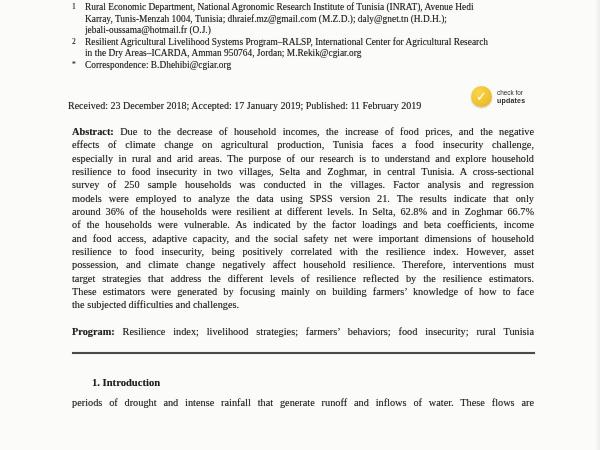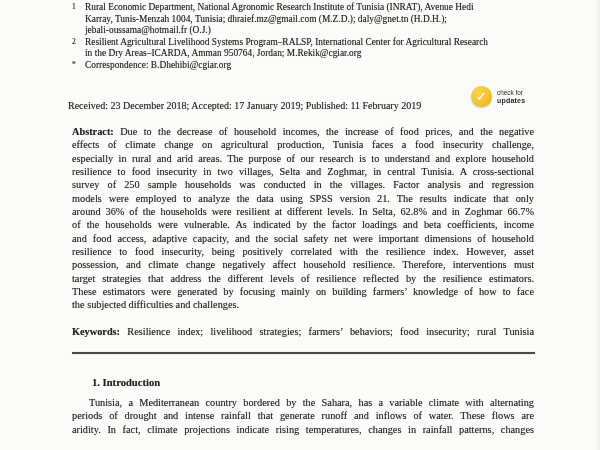--- a/index.html
+++ b/index.html
@@ -172,28 +172,26 @@
       <div class="jline">of the households were vulnerable. As indicated by the factor loadings and beta coefficients, income</div>
       <div class="jline">and food access, adaptive capacity, and the social safety net were important dimensions of household</div>
       <div class="jline">resilience to food insecurity, being positively correlated with the resilience index. However, asset</div>
       <div class="jline">possession, and climate change negatively affect household resilience. Therefore, interventions must</div>
       <div class="jline">target strategies that address the different levels of resilience reflected by the resilience estimators.</div>
       <div class="jline">These estimators were generated by focusing mainly on building farmers’ knowledge of how to face</div>
       <div class="jline para-end">the subjected difficulties and challenges.</div>
     </div>
 
   <div class="keywords-line">
-    <span class="bold-label">Keywords:</span>
+    <span class="bold-label">Program:</span>
     <span>Resilience index; livelihood strategies; farmers’ behaviors; food insecurity; rural Tunisia</span>
   </div>
 
   <div class="rule"></div>
 
   <div class="section-heading">1. Introduction</div>
 
   <div class="intro-block">
-      <div class="jline indent">Tunisia, a Mediterranean country bordered by the Sahara, has a variable climate with alternating</div>
       <div class="jline">periods of drought and intense rainfall that generate runoff and inflows of water. These flows are</div>
-      <div class="jline">aridity. In fact, climate projections indicate rising temperatures, changes in rainfall patterns, changes</div>
     </div>
 
   <div class="scan-edge"></div>
 </div>
 
 </body></html>

